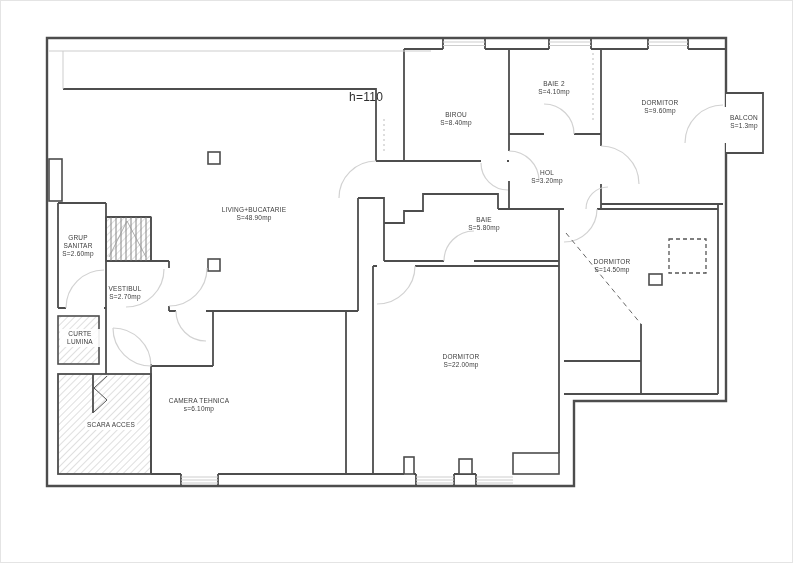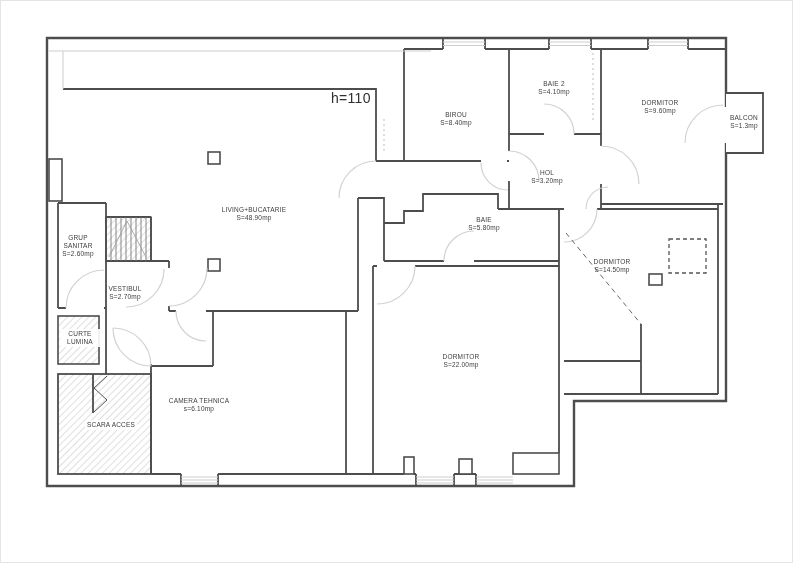--- a/index.html
+++ b/index.html
@@ -12,21 +12,21 @@
   .room-label{
     position:absolute;transform:translate(-50%,-50%);
     text-align:center;font-size:6.5px;line-height:8px;color:#3c3c3c;
     white-space:nowrap;letter-spacing:.2px;
   }
   .room-label .rname{display:block;}
   .room-label .rarea{display:block;}
   .room-label.narrow{white-space:normal;width:36px;}
   .room-label.onhatch{background:rgba(255,255,255,.9);padding:1px 2px;}
   .h-note{
-    position:absolute;left:330px;top:89px;font-size:14px;color:#2f2f2f;
+    position:absolute;left:348px;top:89px;font-size:12px;color:#2f2f2f;
     letter-spacing:.3px;
   }
   .title-block{position:absolute;left:0;top:508px;width:793px;height:55px;}
 </style>
 </head>
 <body>
 
 <div id="stage">
 
   <svg id="plan-svg" width="793" height="563" viewBox="0 0 793 563">

